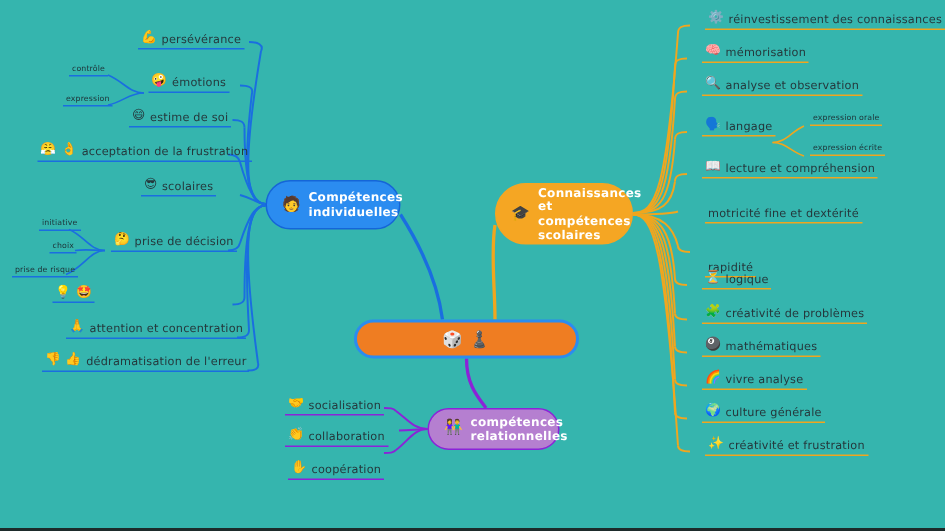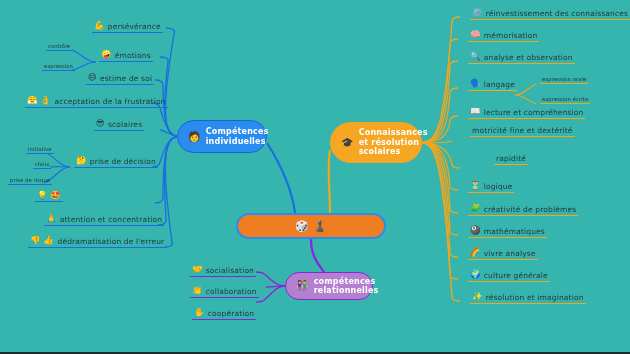--- a/index.html
+++ b/index.html
@@ -197,21 +197,21 @@
 
   <div id="node-individuelles" class="branch">
     <span class="emo">🧑</span>
     <span class="lbl">Compétences
 individuelles</span>
   </div>
 
   <div id="node-scolaires" class="branch">
     <span class="emo">🎓</span>
     <span class="lbl">Connaissances
-et résolution
+et compétences
 scolaires</span>
   </div>
 
   <div id="node-relationnelles" class="branch">
     <span class="emo">👫</span>
     <span class="lbl">compétences
 relationnelles</span>
   </div>
 
   <div class="leaf u-blue" style="left:92px;top:20px;">
@@ -300,25 +300,25 @@
   </div>
   <div class="leaf sub u-orange" style="left:540px;top:95px;">
     <span class="txt">expression écrite</span>
   </div>
 
   <div class="leaf u-orange" style="left:468px;top:106px;">
     <span class="emo">📖</span>
     <span class="txt">lecture et compréhension</span>
   </div>
 
-  <div class="leaf u-orange" style="left:470px;top:124px;">
+  <div class="leaf u-orange" style="left:470px;top:136px;">
     <span class="txt">motricité fine et dextérité</span>
   </div>
 
-  <div class="leaf u-orange" style="left:470px;top:152px;margin-left:24px;">
+  <div class="leaf u-orange" style="left:470px;top:172px;">
     <span class="txt">rapidité</span>
   </div>
 
   <div class="leaf u-orange" style="left:468px;top:180px;">
     <span class="emo">⏳</span>
     <span class="txt">logique</span>
   </div>
 
   <div class="leaf u-orange" style="left:468px;top:203px;">
     <span class="emo">🧩</span>
@@ -335,21 +335,21 @@
     <span class="txt">vivre analyse</span>
   </div>
 
   <div class="leaf u-orange" style="left:468px;top:269px;">
     <span class="emo">🌍</span>
     <span class="txt">culture générale</span>
   </div>
 
   <div class="leaf u-orange" style="left:470px;top:291px;">
     <span class="emo">✨</span>
-    <span class="txt">résolution et imagination</span>
+    <span class="txt">créativité et frustration</span>
   </div>
 
   <div class="leaf u-purple" style="left:190px;top:264px;">
     <span class="emo">🤝</span>
     <span class="txt">socialisation</span>
   </div>
 
   <div class="leaf u-purple" style="left:190px;top:285px;">
     <span class="emo">👏</span>
     <span class="txt">collaboration</span>

